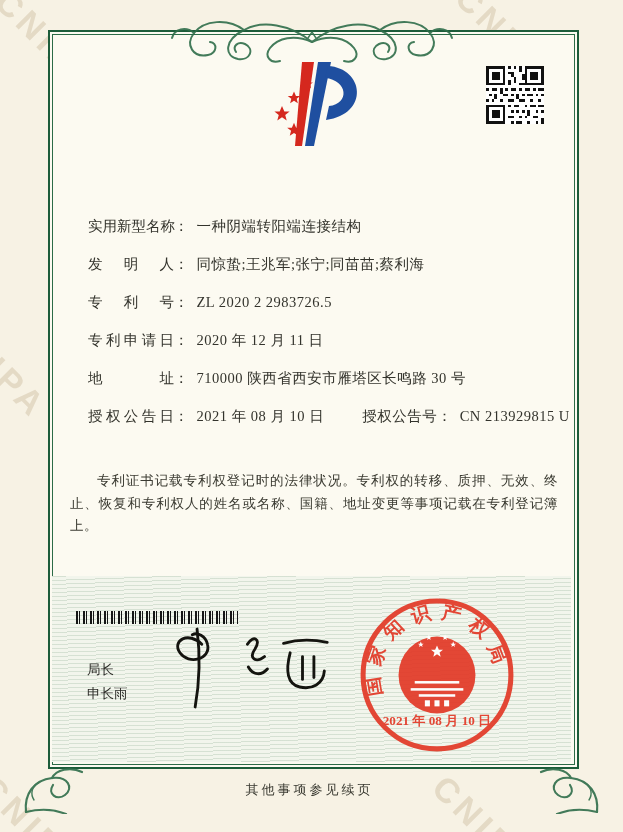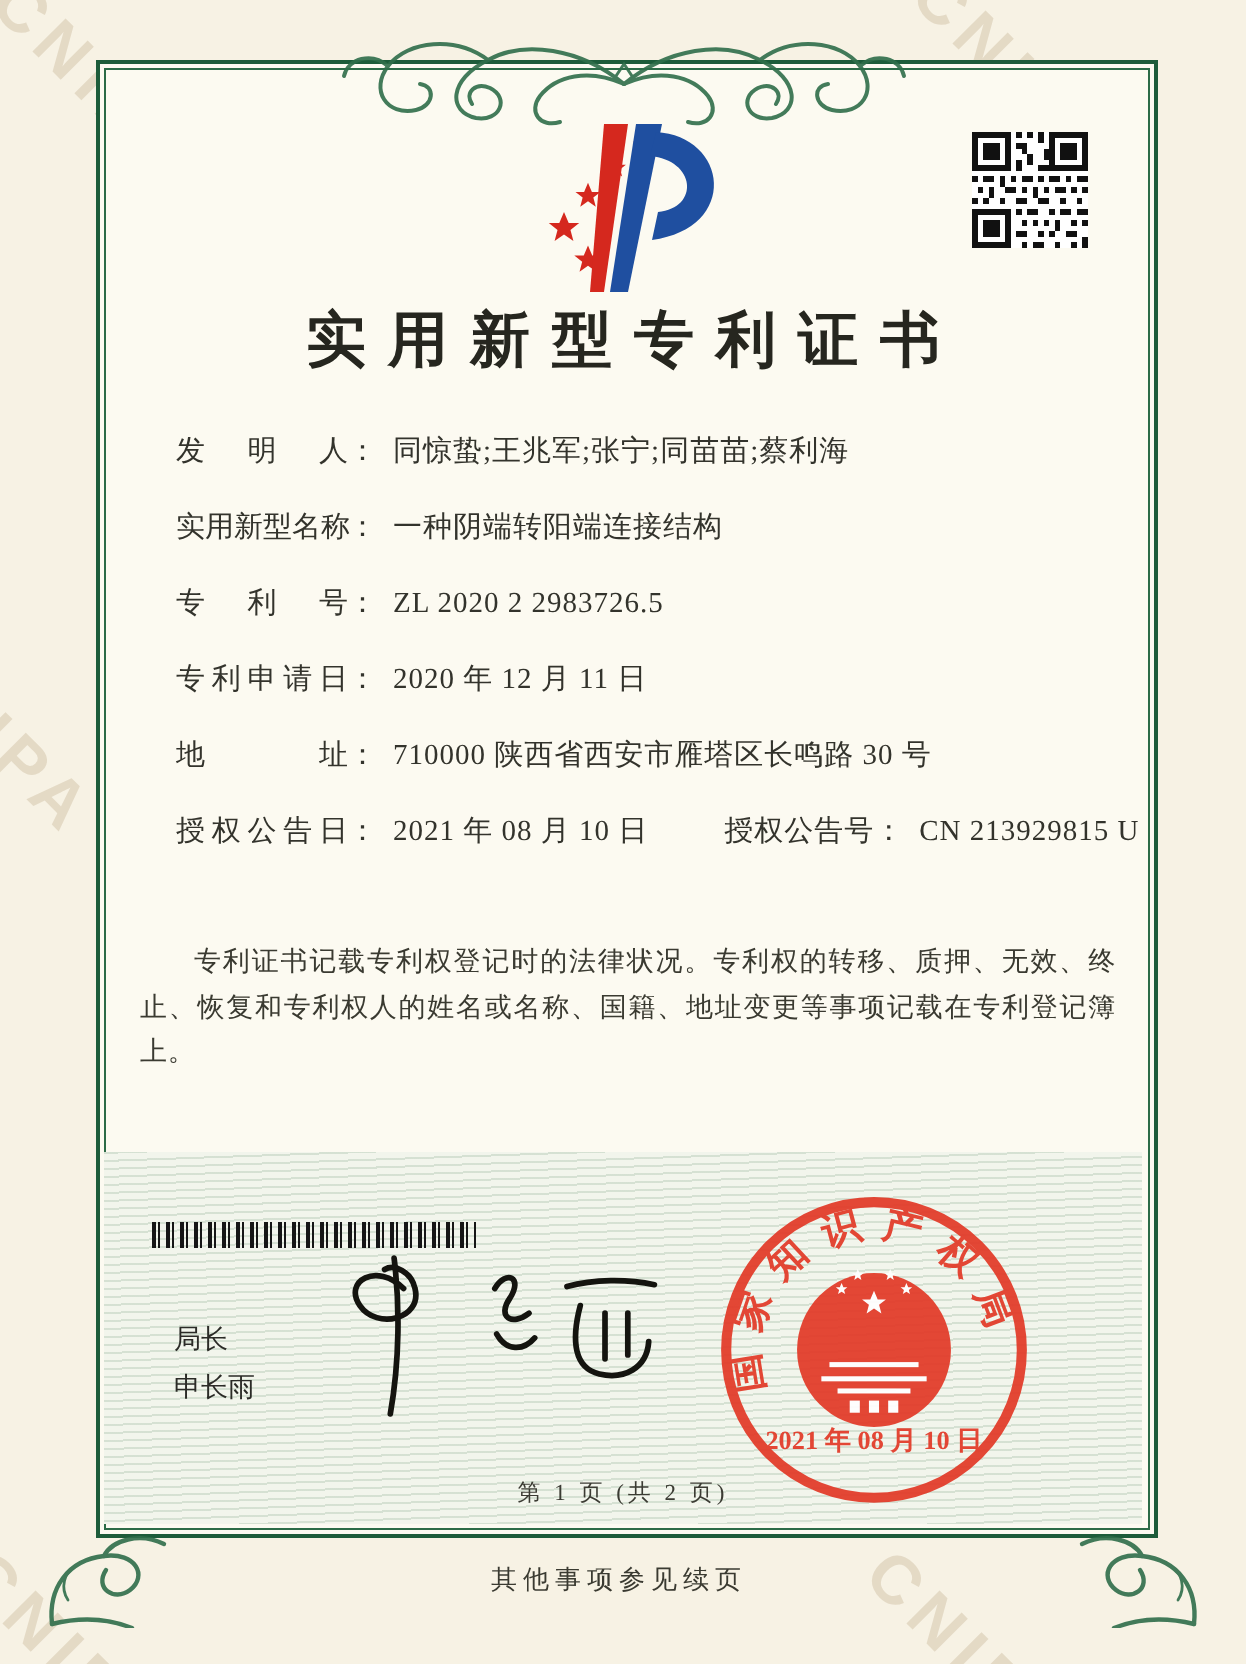--- a/index.html
+++ b/index.html
@@ -122,28 +122,27 @@
       <use href="#st" transform="translate(40,58) scale(0.80)"></use>
       <use href="#st" transform="translate(52,74) scale(0.72)"></use>
       <polygon points="60,6 72,6 60,90 53,90"></polygon>
     </g>
     <g fill="#1f4fa0">
       <polygon points="76,6 89,6 72,90 63,90"></polygon>
       <path d="M86,10 C122,12 128,58 84,64 L87,50 C108,48 106,24 83,22 Z"></path>
     </g>
   </svg>
 
-  <div class="title">实用新型专利证书</div>
 
   <div class="fields">
     <div class="frow">
+      <span class="fl">实用新型名称</span><span class="colon">：</span><span class="fv">一种阴端转阳端连接结构</span>
+    </div>
+    <div class="frow">
       <span class="fl">发明人</span><span class="colon">：</span><span class="fv">同惊蛰;王兆军;张宁;同苗苗;蔡利海</span>
-    </div>
-    <div class="frow">
-      <span class="fl">实用新型名称</span><span class="colon">：</span><span class="fv">一种阴端转阳端连接结构</span>
     </div>
     <div class="frow">
       <span class="fl">专利号</span><span class="colon">：</span><span class="fv">ZL 2020 2 2983726.5</span>
     </div>
     <div class="frow">
       <span class="fl">专利申请日</span><span class="colon">：</span><span class="fv">2020 年 12 月 11 日</span>
     </div>
     <div class="frow">
       <span class="fl">地址</span><span class="colon">：</span><span class="fv">710000 陕西省西安市雁塔区长鸣路 30 号</span>
     </div>
@@ -198,17 +197,16 @@
           <rect x="62" y="97" width="36" height="2.5"></rect>
           <rect x="68" y="103" width="5" height="6"></rect>
           <rect x="77.5" y="103" width="5" height="6"></rect>
           <rect x="87" y="103" width="5" height="6"></rect>
         </g>
       </g>
       <text x="80" y="127" text-anchor="middle" font-size="13" font-weight="bold" fill="#e23a28" font-family="Liberation Serif,serif">2021 年 08 月 10 日</text>
     </svg>
   </div>
 
-  <div class="page-info">第 1 页 (共 2 页)</div>
 
   <div class="continuation">其他事项参见续页</div>
 
 </div>
 
 </body></html>

